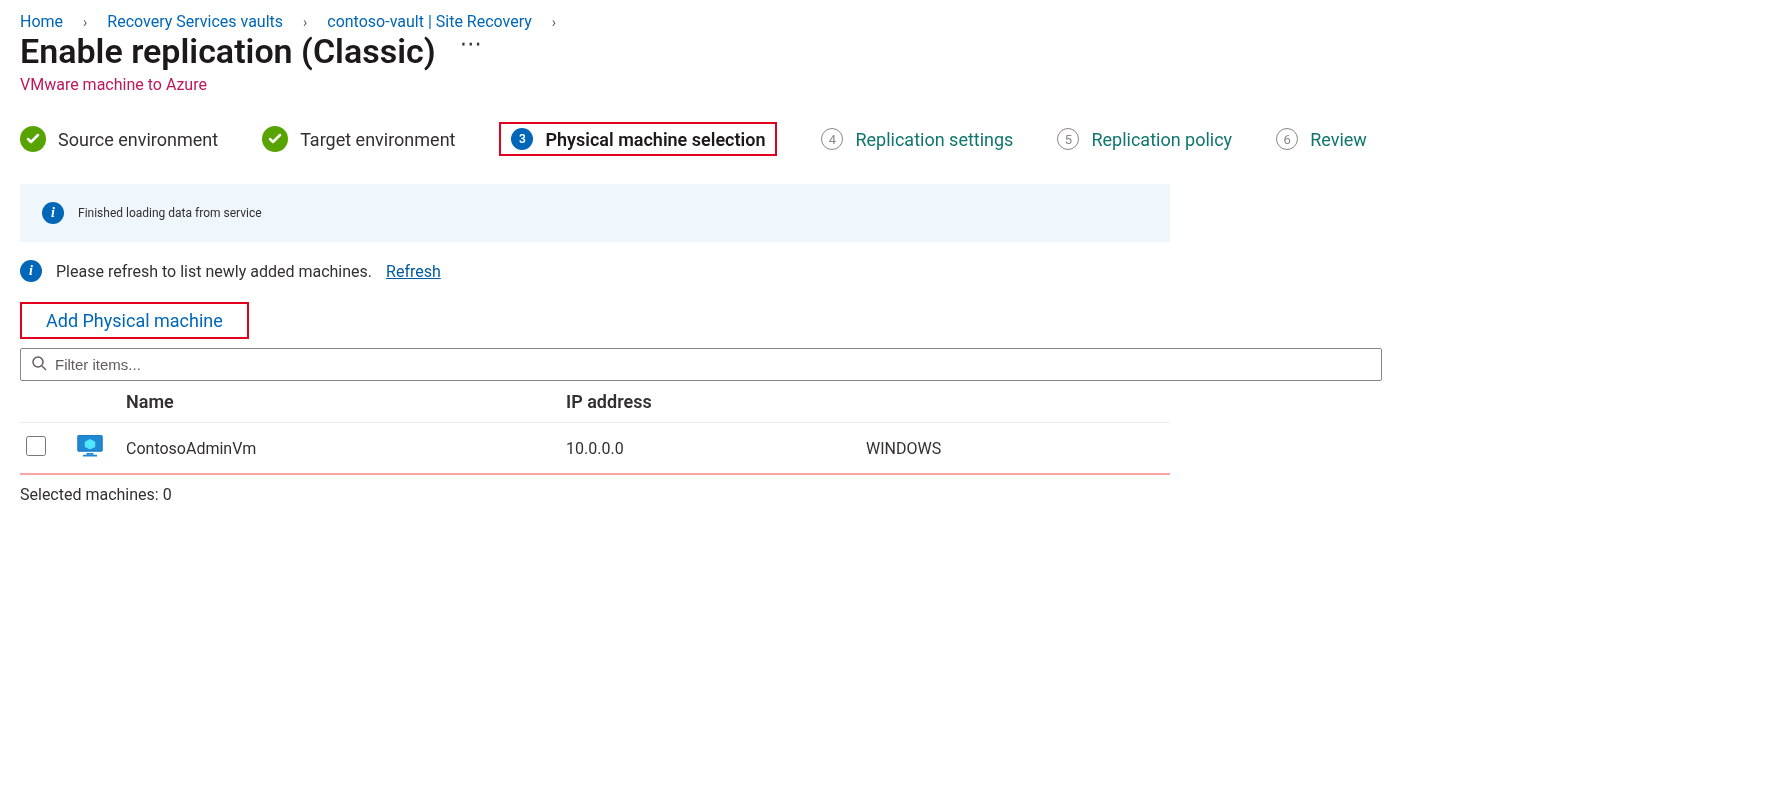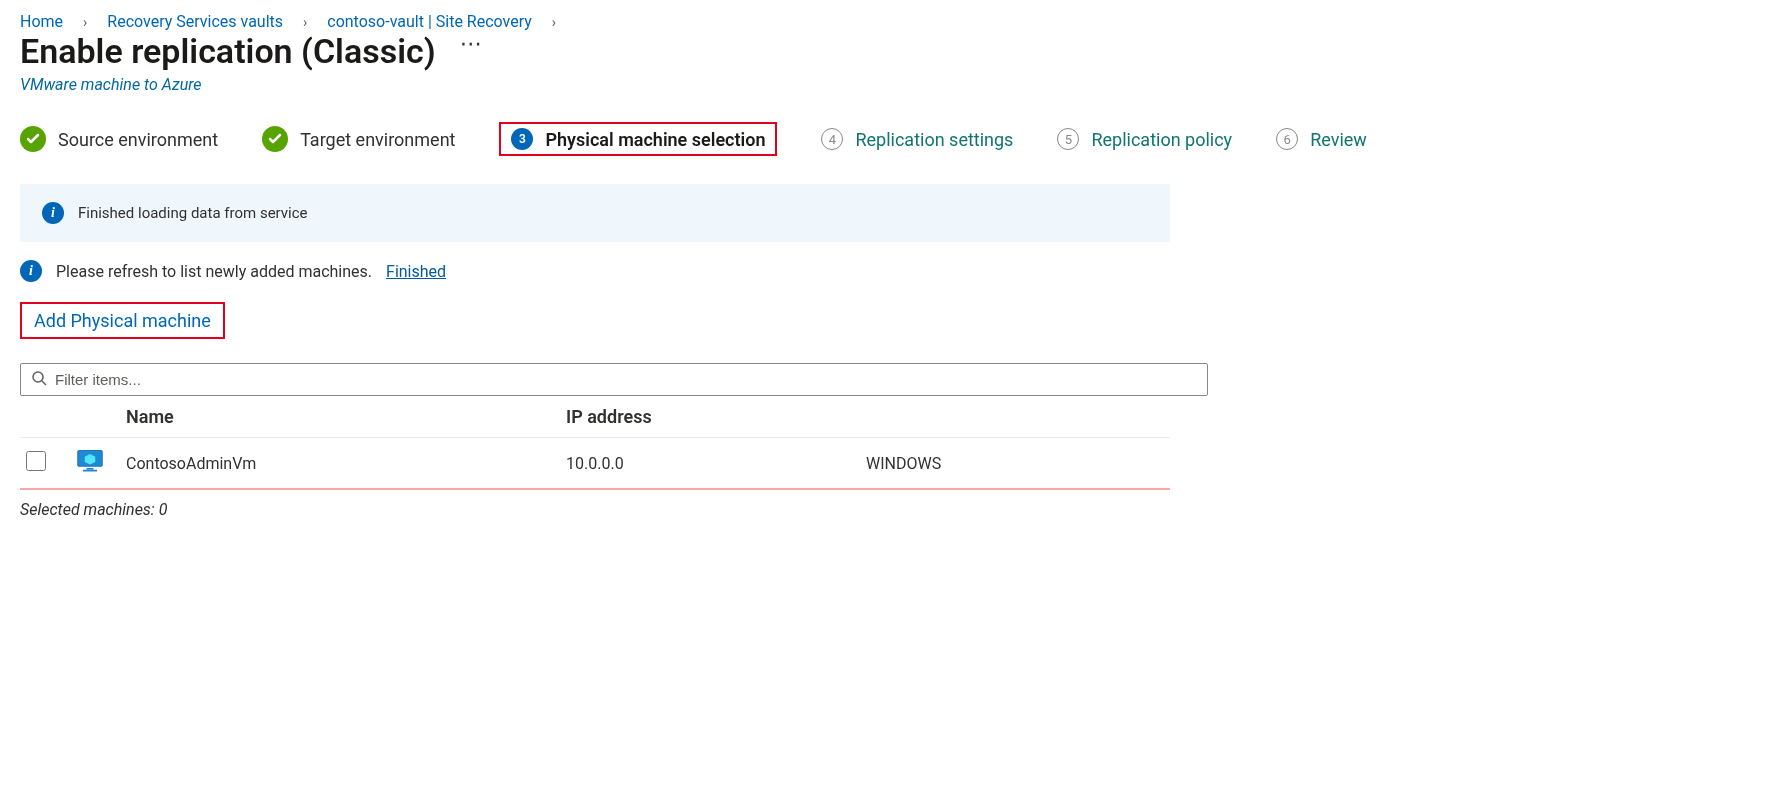--- a/index.html
+++ b/index.html
@@ -14,63 +14,63 @@
 
   
   .breadcrumb { display: flex; align-items: center; gap: 20px; font-size: 16px; }
   .breadcrumb a { color: #0067b8; }
   .breadcrumb .sep { color: #605e5c; font-size: 14px; }
 
   
   .title-row { display: flex; gap: 24px; }
   .page-title { font-size: 34px; font-weight: 600; color: #1b1a19; }
   .more-dots { font-size: 22px; color: #323130; letter-spacing: 2px; cursor: pointer; }
-  .subtitle { font-size: 16px; color: #0369a1; margin-top: 4px; margin-bottom: 28px; font-style: italic; }
+  .subtitle { font-size: 16px; color: #be185d; margin-top: 4px; margin-bottom: 28px; }
 
   
   .stepper { display: flex; align-items: center; gap: 44px; margin-bottom: 28px; flex-wrap: wrap; }
   .step { display: flex; align-items: center; gap: 12px; font-size: 18px; }
   .step-complete .circle { background: #57A300; color: #fff; border-radius: 50%; width: 26px; height: 26px; display:flex; align-items:center; justify-content:center; }
   .step-active .circle { background: #0067b8; color:#fff; border-radius:50%; width:22px; height:22px; display:flex;align-items:center;justify-content:center; font-size:12px; font-weight:600; }
   .step-active .label { font-weight: 600; color: #1b1a19; }
   .step-pending .circle { border: 1.5px solid #8a8886; color:#8a8886; border-radius:50%; width:22px; height:22px; display:flex;align-items:center;justify-content:center; font-size:13px; }
   .step-pending .label { color:#0f766e; }
   .step-highlight { border: 2.5px solid #e1001e; padding: 4px 10px; }
 
   
   .info-banner {
     background: #eff6fc; padding: 18px 22px; display:flex; align-items:center; gap:14px;
     width: 1150px; max-width:100%; margin-bottom: 18px;
   }
   .info-icon { background:#0067b8; color:#fff; border-radius:50%; width:22px; height:22px; display:flex;align-items:center;justify-content:center; font-weight:700; font-size:14px; font-style: italic; font-family: Georgia, serif;}
-  .info-text { font-size: 15px; }
+  .info-text { font-size: 12px; }
 
   
   .refresh-line { display:flex; align-items:center; gap:14px; font-size:16px; margin-bottom: 20px; }
   .refresh-line .link { color:#005ba1; text-decoration: underline; }
 
   
-  .add-machine-wrap { display:inline-block; border: 2.5px solid #e1001e; padding: 6px 12px; margin-bottom: 24px; text-align: center; }
+  .add-machine-wrap { display:inline-block; border: 2.5px solid #e1001e; padding: 6px 24px; margin-bottom: 9px; text-align: center; }
   .add-machine { color:#0067b8; font-size:18px; }
 
   
-  .filter-box { width: 1188px; max-width:100%; border:1px solid #8a8886; border-radius:2px; display:flex; align-items:center; padding: 6px 10px; gap:8px; margin-bottom: 0; }
+  .filter-box { width: 1362px; max-width:100%; border:1px solid #8a8886; border-radius:2px; display:flex; align-items:center; padding: 6px 10px; gap:8px; margin-bottom: 0; }
   .filter-box input { border:none; outline:none; font-size:15px; flex:1; color:#323130; }
   .filter-box input::placeholder { color:#605e5c; }
   .search-icon svg { width:16px; height:16px; stroke:#605e5c; }
 
   
   .machines { width: 1150px; max-width:100%; }
   .machines .header, .machines .row { display:grid; grid-template-columns: 50px 50px 440px 300px 1fr; align-items:center; padding: 10px 6px; }
   .machines .header { font-weight:600; font-size:18px; border-bottom: none; }
   .machines .row { border-top:1px solid #edebe9; border-bottom:2px solid #fca5a5; font-size:16px; }
   .machines input[type=checkbox] { width:20px; height:20px; }
   .vm-icon { width:28px; height:26px; }
 
-  .selected-line { font-size:16px; margin-top: 10px; font-style: italic; }
+  .selected-line { font-size:16px; margin-top: 10px; }
 </style>
 </head>
 <body>
 
 
 
 
 <nav class="breadcrumb">
   <a href="#">Home</a>
   <span class="sep">›</span>
@@ -126,21 +126,21 @@
 
 <div class="info-banner">
   <span class="info-icon">i</span>
   <span class="info-text">Finished loading data from service</span>
 </div>
 
 
 <div class="refresh-line">
   <span class="info-icon">i</span>
   <span>Please refresh to list newly added machines.</span>
-  <a href="#" class="link">Finished</a>
+  <a href="#" class="link">Refresh</a>
 </div>
 
 
 <div class="add-machine-wrap">
   <a href="#" class="add-machine">Add Physical machine</a>
 </div>
 
 
 <div class="filter-box">
   <span class="search-icon">

